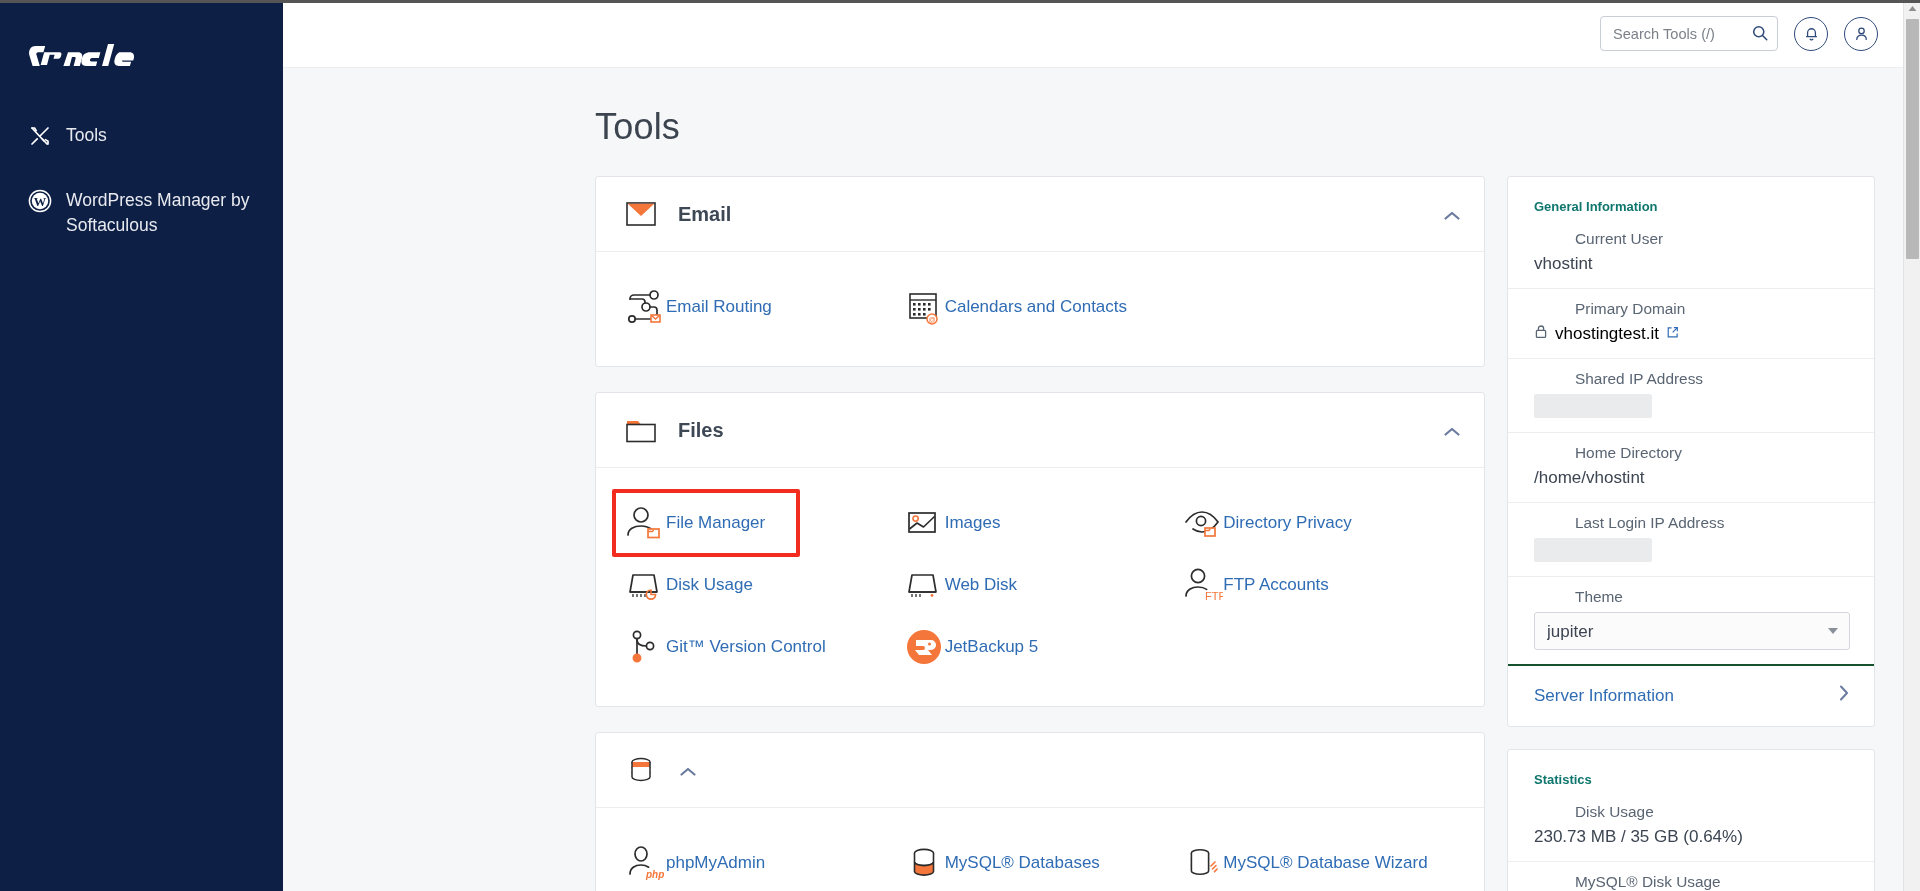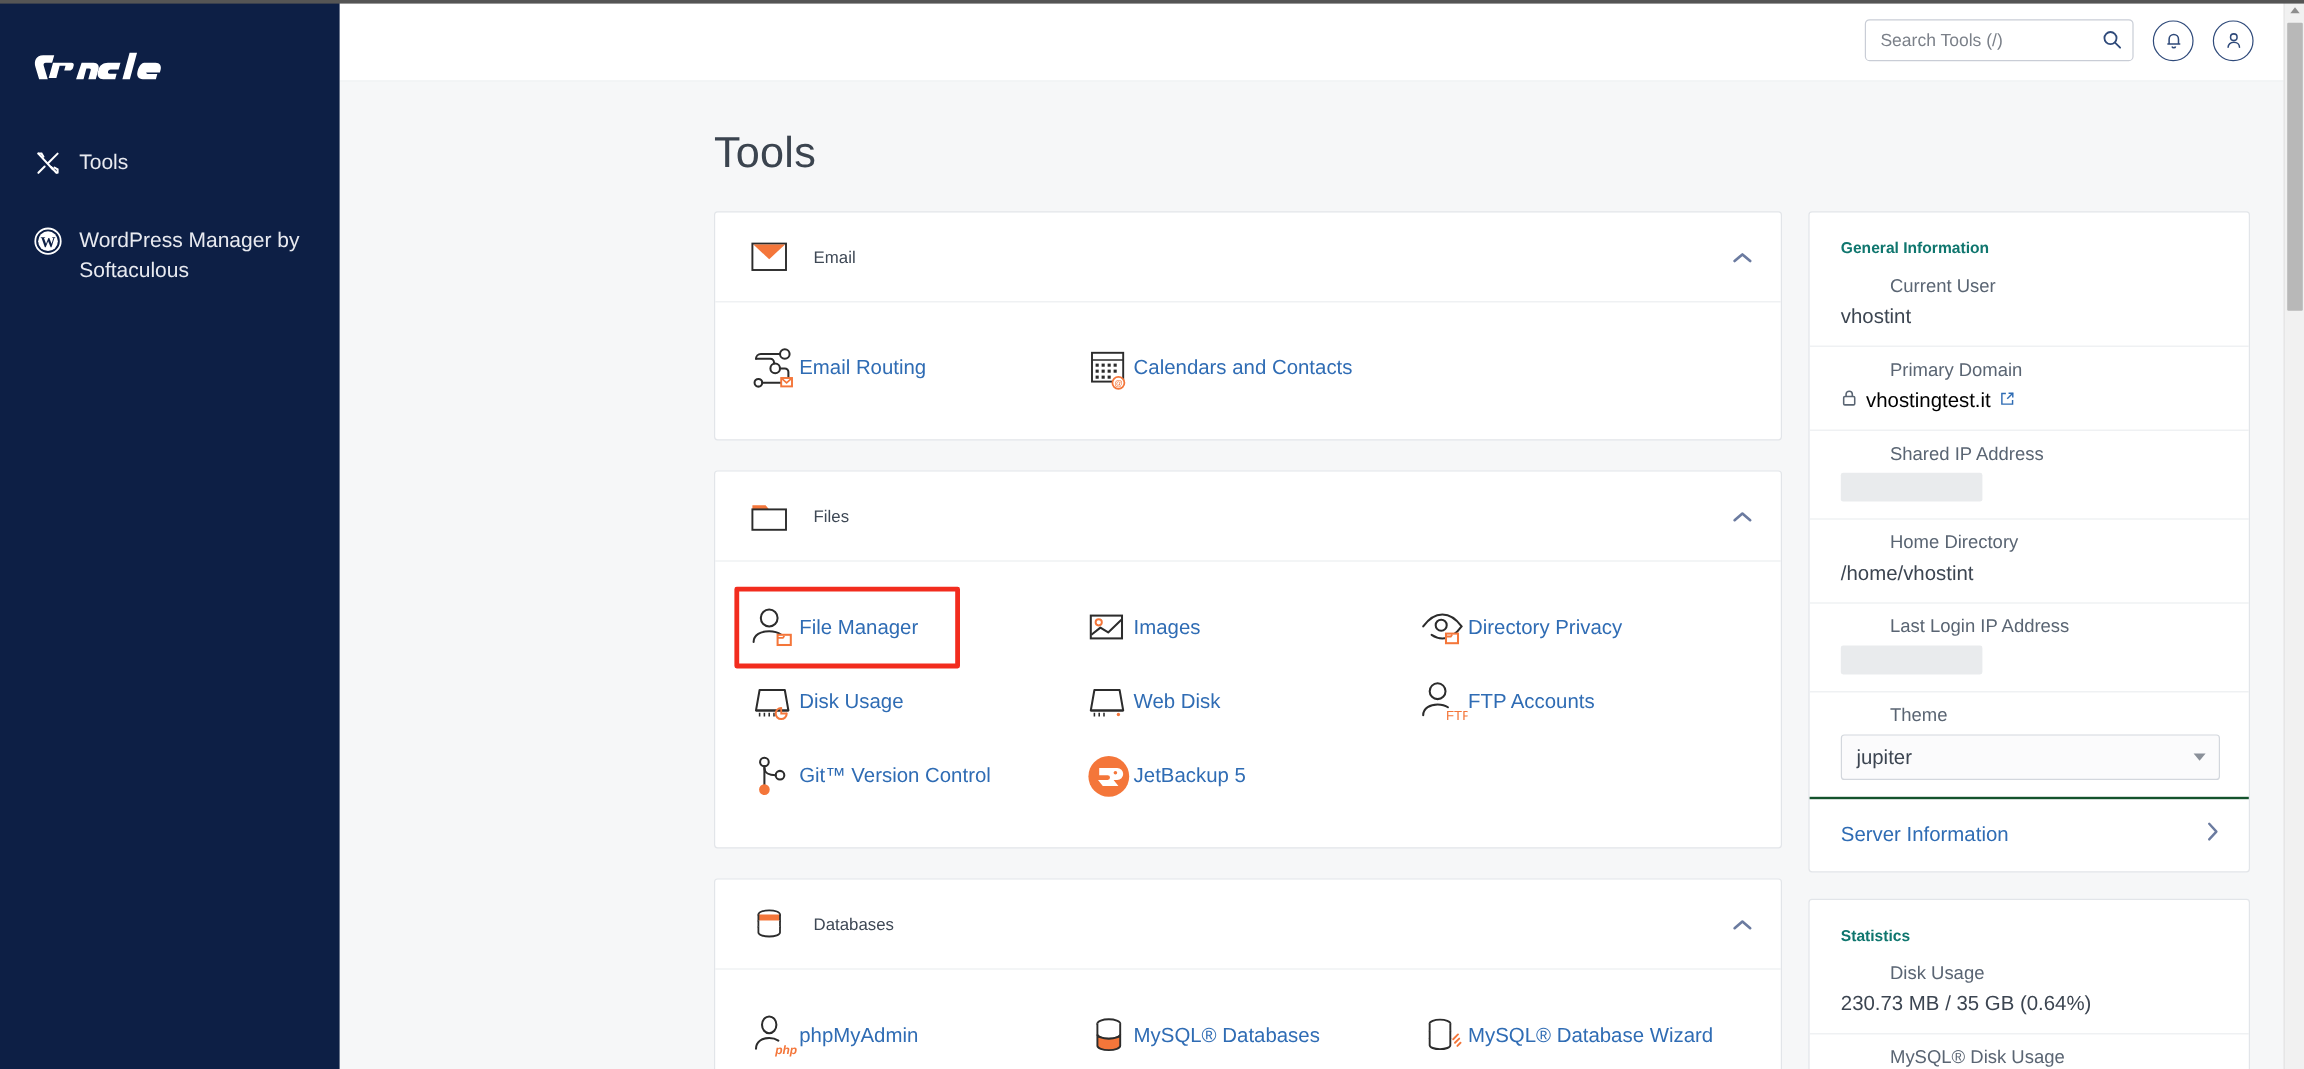--- a/index.html
+++ b/index.html
@@ -37,21 +37,21 @@
   .right { flex: 1; display: flex; flex-direction: column; min-width: 0; background: #f6f7f8; }
 
   
   .topbar {
     height: 68px; min-height: 68px; background: #fff;
     display: flex; align-items: center; justify-content: flex-end;
     padding-right: 42px; gap: 16px;
     border-bottom: 1px solid #eceef0;
   }
   .searchwrap {
-    position: relative; width: 224px; height: 35px;
+    position: relative; width: 178px; height: 35px;
   }
   .searchwrap input {
     width: 100%; height: 100%;
     border: 1px solid #c9cdd6; border-radius: 4px;
     padding: 0 34px 0 12px;
     font-size: 14.6px; font-family: "Liberation Sans", sans-serif;
     color: #4a4f57; background: #fff; outline: none;
   }
   .searchwrap input::placeholder { color: #7b8089; }
   .search-ico { position: absolute; right: 9px; top: 8px; width: 18px; height: 18px; cursor: pointer; }
@@ -74,21 +74,21 @@
 
   
   .card { background: #fff; border: 1px solid #e2e5e9; border-radius: 3px; margin-bottom: 25px; }
   .sec-head {
     display: flex; align-items: center;
     padding: 20px 22px 20px 26px;
     border-bottom: 1px solid #eceef0;
     cursor: pointer;
   }
   .sec-head .ico { width: 38px; height: 34px; margin-right: 18px; flex: 0 0 38px; }
-  .sec-head .sec-title { font-size: 14px; color: #3e4855; flex: 1; }
+  .sec-head .sec-title { font-size: 20px; color: #3e4855; flex: 1; font-weight: bold; }
   .chev { width: 20px; height: 12px; }
 
   .grid { display: flex; flex-wrap: wrap; padding: 24px 26px 28px 26px; }
   .tool {
     width: 33.333%; display: flex; align-items: center;
     padding: 10px 8px 10px 2px; 
     cursor: pointer; position: relative;
   }
   .tool .tico { flex: 0 0 42px; width: 42px; height: 42px; }
   .tool .tlabel { font-size: 17px; color: #2f6cb4; line-height: 1.2; }
@@ -403,21 +403,20 @@
           <section class="card">
             <div class="sec-head">
               <span class="ico">
                 <svg width="38" height="34" viewBox="0 0 38 34" fill="none" stroke="#2c2c2c" stroke-width="1.5">
                   <ellipse cx="19" cy="9" rx="9" ry="3.4" fill="#fff"></ellipse>
                   <path d="M10 9 v5 a9 3.4 0 0 0 18 0 v-5" fill="#f4763a"></path>
                   <path d="M10 14 v5 a9 3.4 0 0 0 18 0 v-5" fill="#fff"></path>
                   <path d="M10 19 v5 a9 3.4 0 0 0 18 0 v-5" fill="#fff"></path>
                 </svg>
               </span>
-              <span class="sec-title">Databases</span>
               <span class="chev">
                 <svg width="20" height="12" viewBox="0 0 20 12" fill="none" stroke="#6b7ba0" stroke-width="2.2" stroke-linecap="round" stroke-linejoin="round">
                     <path d="M3.5 8.5 L10 3 L16.5 8.5"></path>
                   </svg>
               </span>
             </div>
             <div class="grid">
 
               <div class="tool">
                 <span class="tico">

